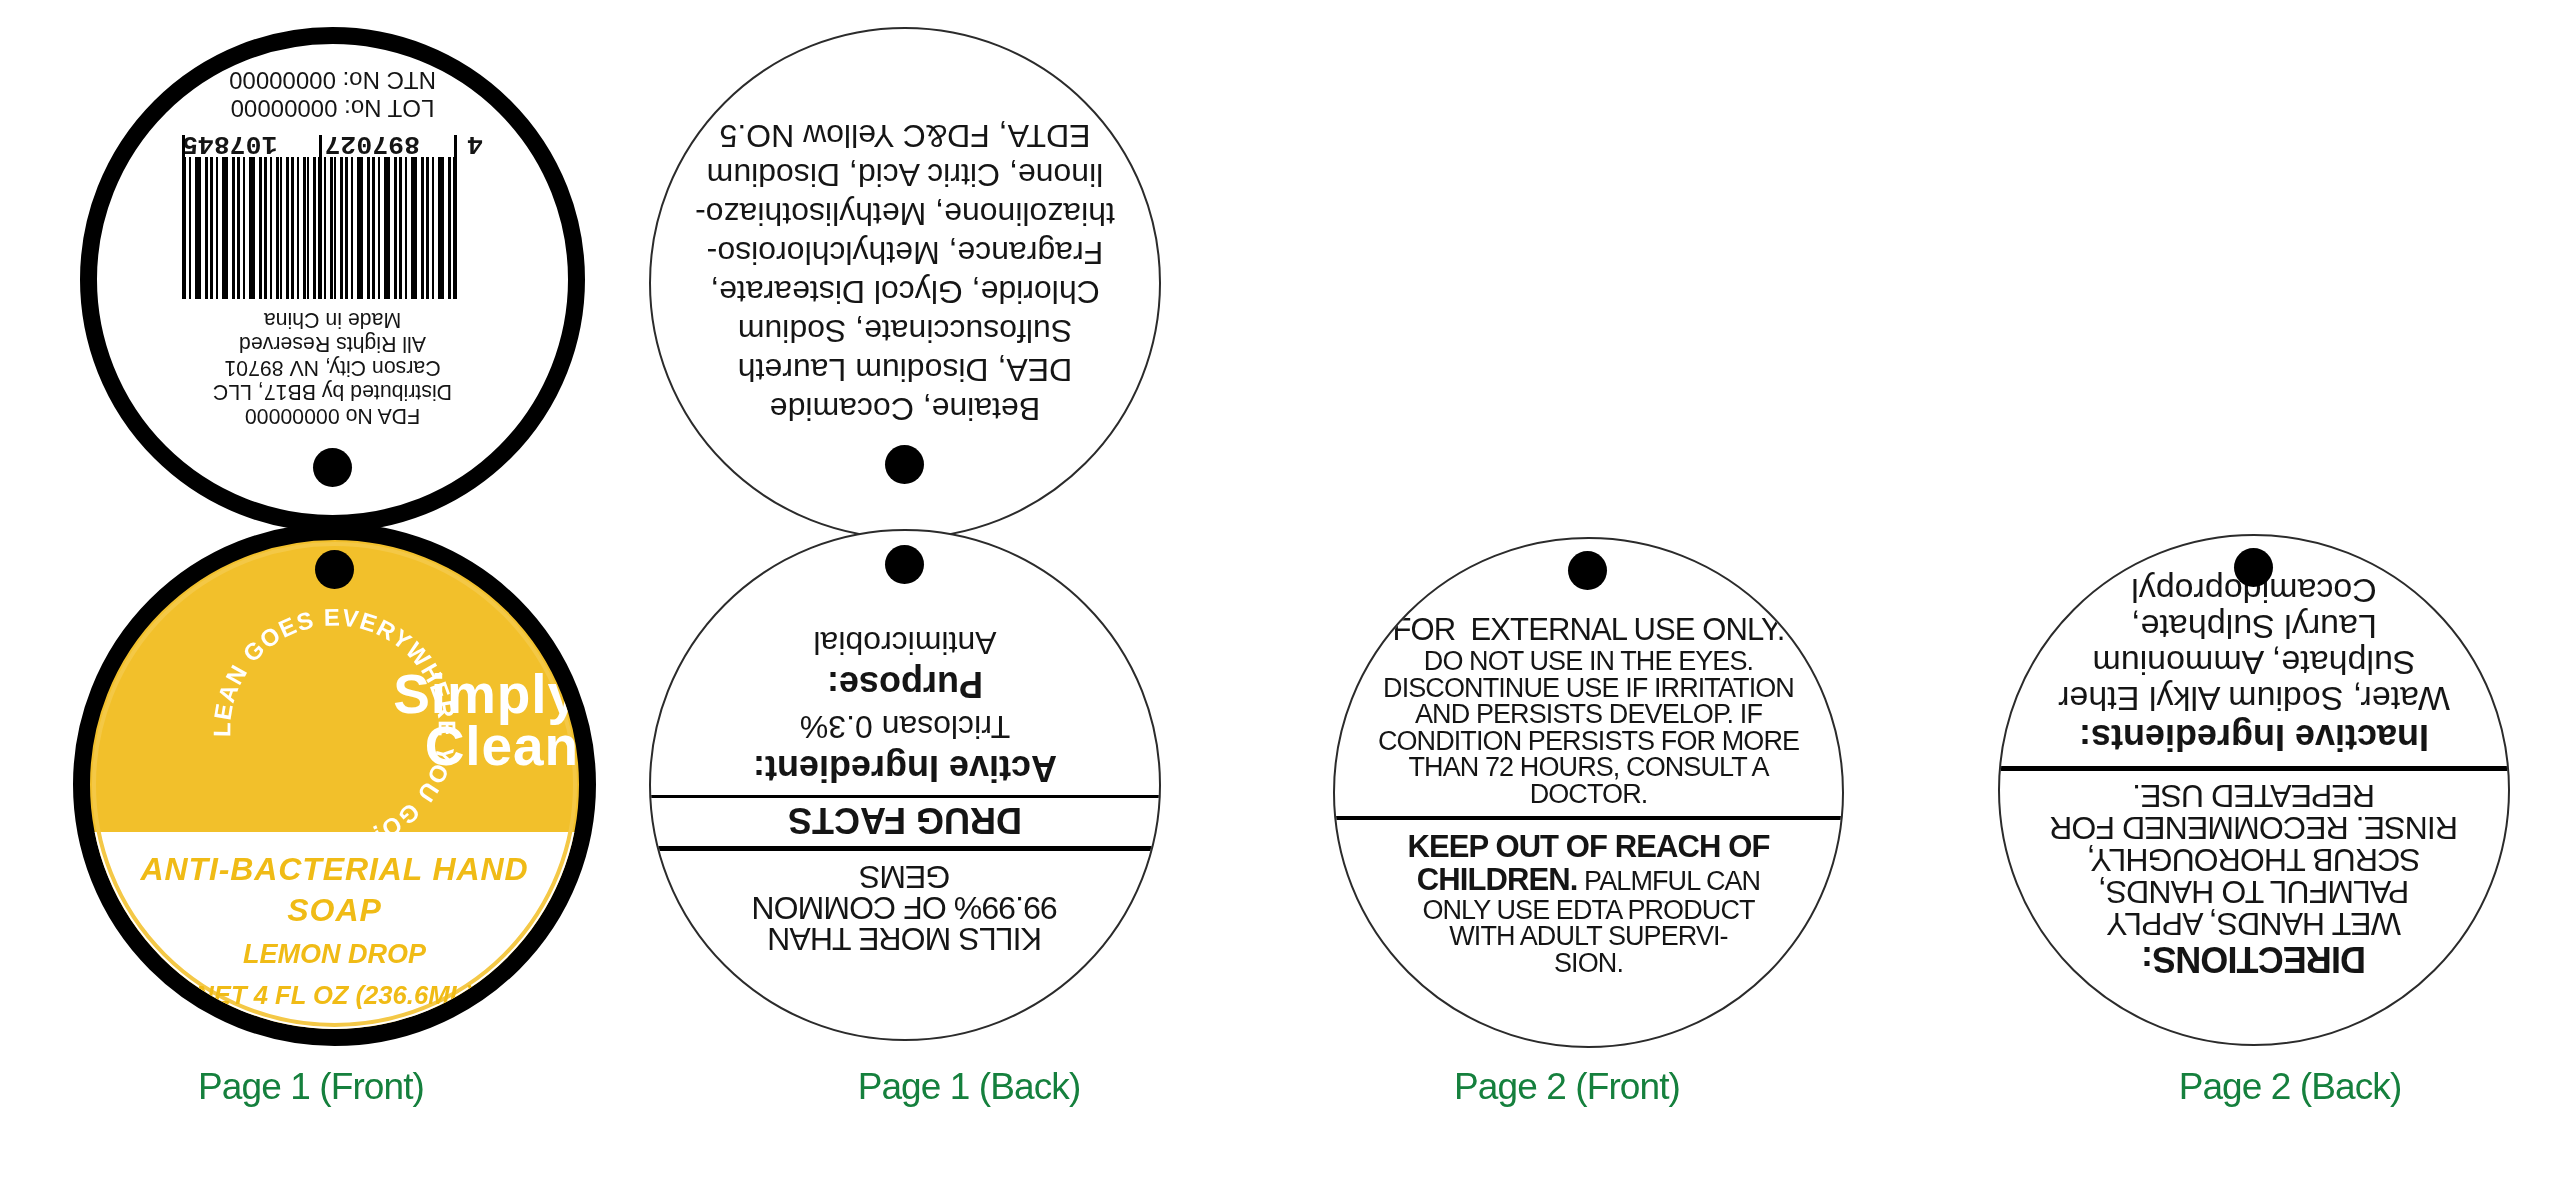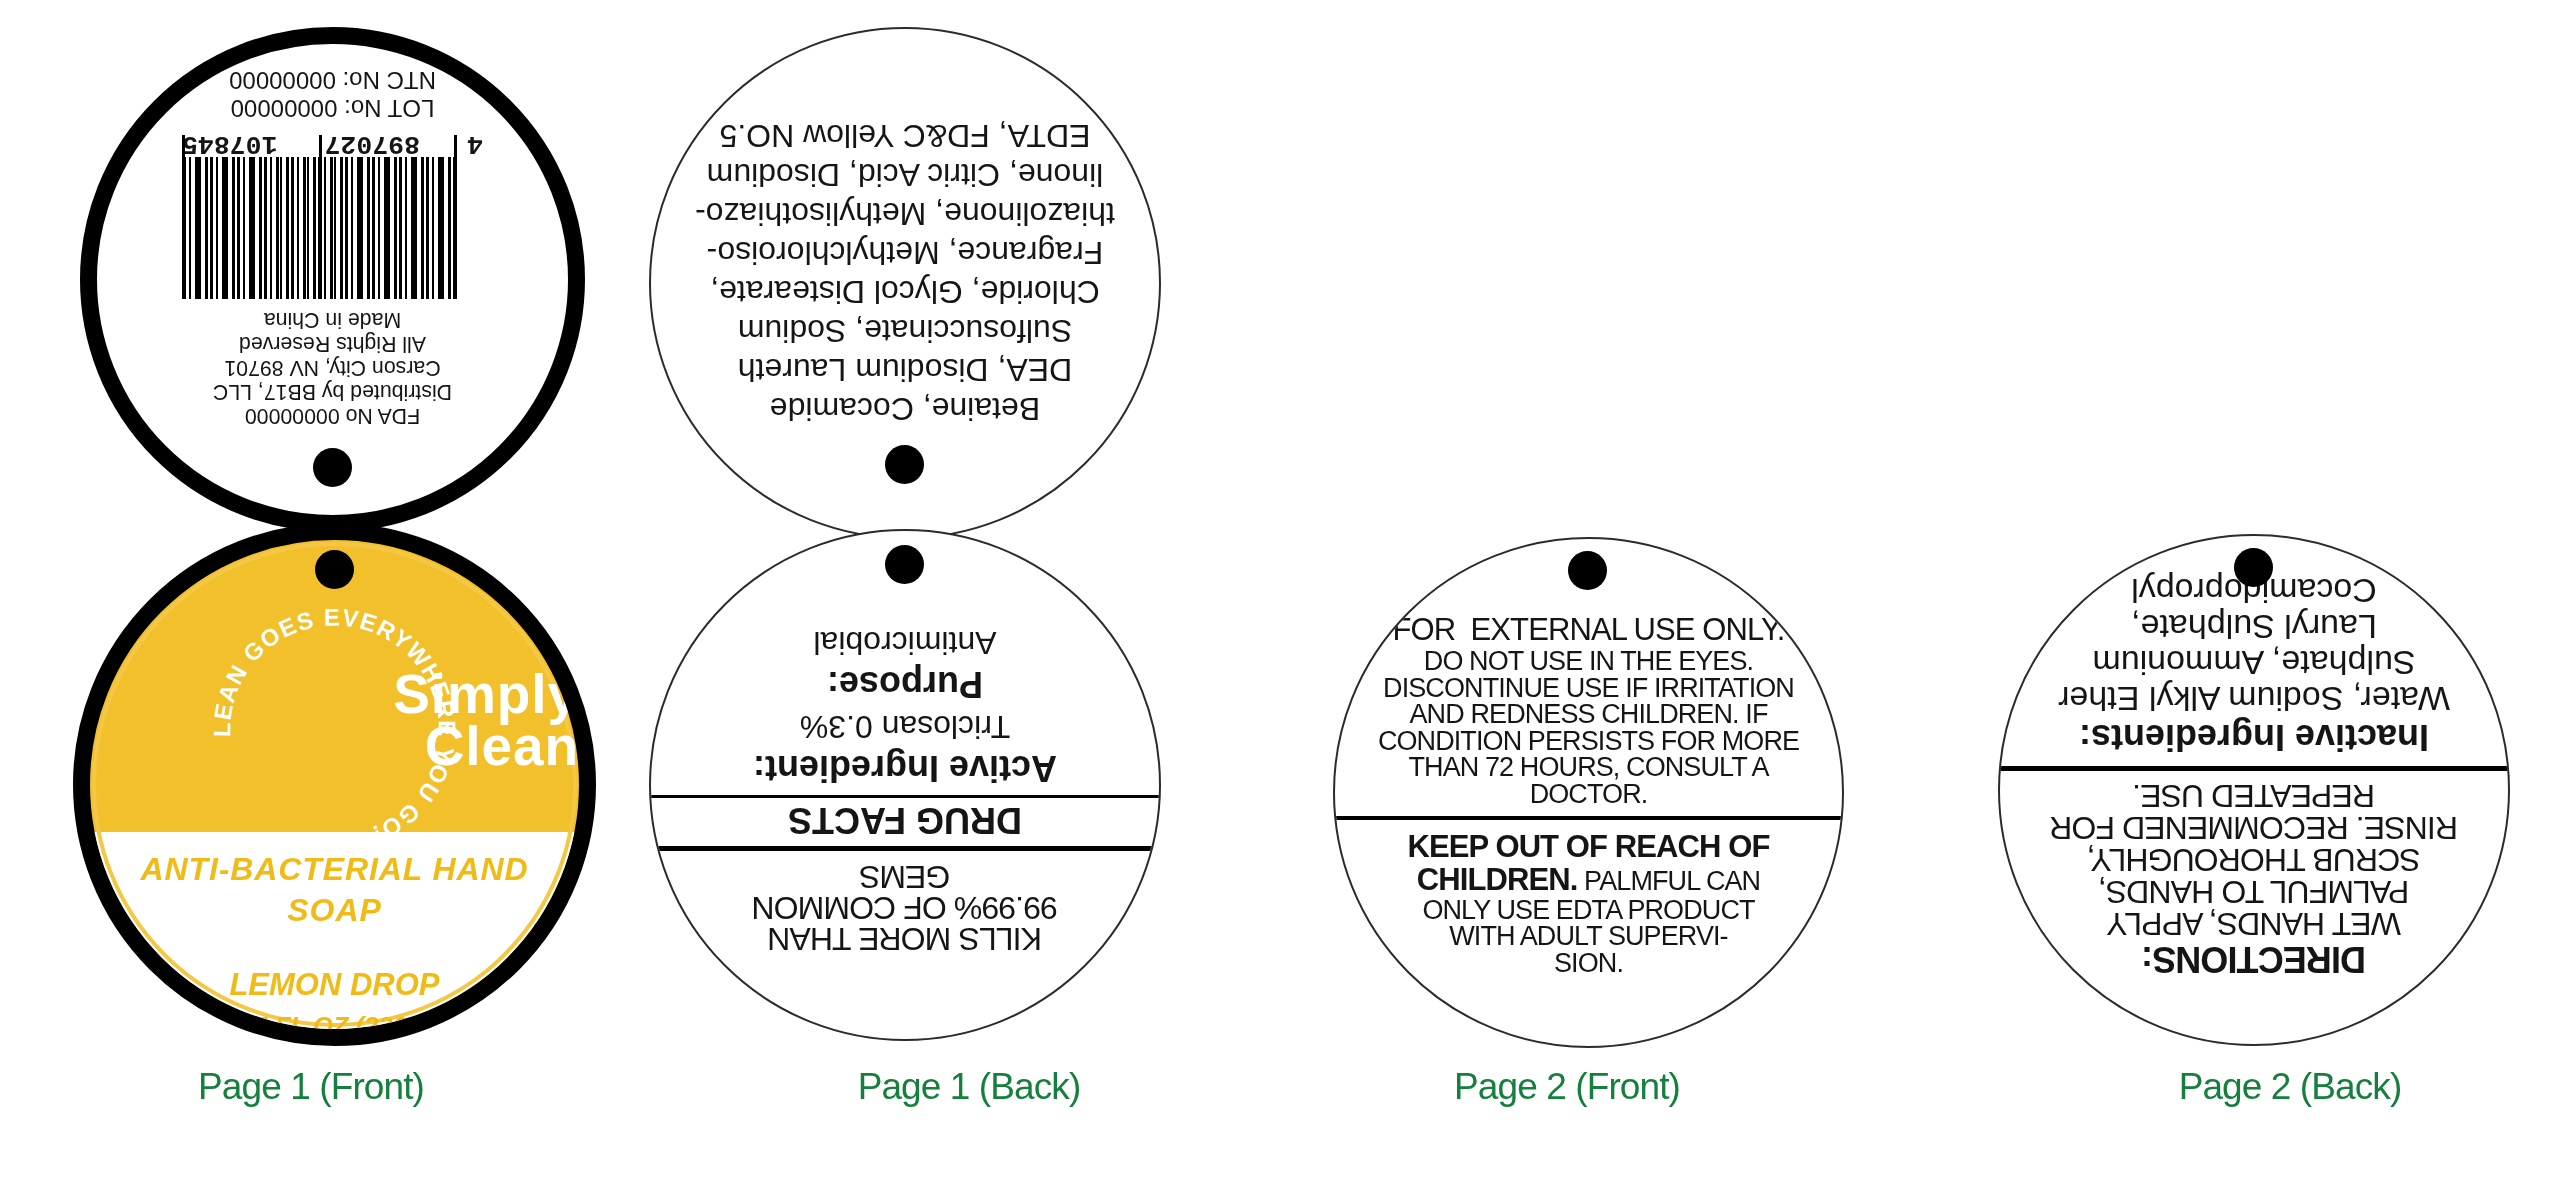--- a/index.html
+++ b/index.html
@@ -74,21 +74,21 @@
     font-size: 55px; font-weight: bold; line-height: 52px;
     letter-spacing: 0.9px;
   }
   .arc-svg { position: absolute; inset: 0; width: 100%; height: 100%; }
   .product {
     position: absolute; left: 0; right: 0;
     text-align: center; color: #F0BB16;
     font-style: italic; font-weight: bold;
   }
   .product .p1 { font-size: 32px; line-height: 41px; margin-top: 17px; letter-spacing: 0.9px; }
-  .product .p2 { font-size: 31px; line-height: 46px; margin-top: 31px; }
+  .product .p2 { font-size: 27px; line-height: 46px; }
   .product .p3 { font-size: 25.6px; line-height: 36px; }
 
   
   .ingr { font-size: 32px; line-height: 39px; white-space: nowrap; }
 
   
   .claim { font-size: 32px; line-height: 31px; letter-spacing: -0.9px; white-space: nowrap; }
   .rule { background: #000; align-self: center; }
   .rule.w { width: 104%; }
   .df-header { font-size: 36px; font-weight: bold; line-height: 41px; }
@@ -200,21 +200,21 @@
       <div class="df-value">Antimicrobial</div>
     </div>
     <div class="dot" style="left:234px; top:13.7px;"></div>
   </div>
 
   <div class="circle ring-thin" style="left:1333px; top:537px; width:511px; height:511px;">
     <div class="flow" style="padding-top:73px;">
       <div class="warn-h">FOR  EXTERNAL USE ONLY.</div>
       <div class="warn">DO NOT USE IN THE EYES.</div>
       <div class="warn">DISCONTINUE USE IF IRRITATION</div>
-      <div class="warn">AND REDNESS CHILDREN. IF</div>
+      <div class="warn">AND PERSISTS DEVELOP. IF</div>
       <div class="warn">CONDITION PERSISTS FOR MORE</div>
       <div class="warn">THAN 72 HOURS, CONSULT A</div>
       <div class="warn">DOCTOR.</div>
       <div class="rule w" style="height:4.3px; margin-top:8.5px;"></div>
       <div class="keep-h">KEEP OUT OF REACH OF</div>
       <div class="keep-mixed"><b>CHILDREN.</b><span> PALMFUL CAN</span></div>
       <div class="warn">ONLY USE EDTA PRODUCT</div>
       <div class="warn">WITH ADULT SUPERVI-</div>
       <div class="warn">SION.</div>
     </div>

